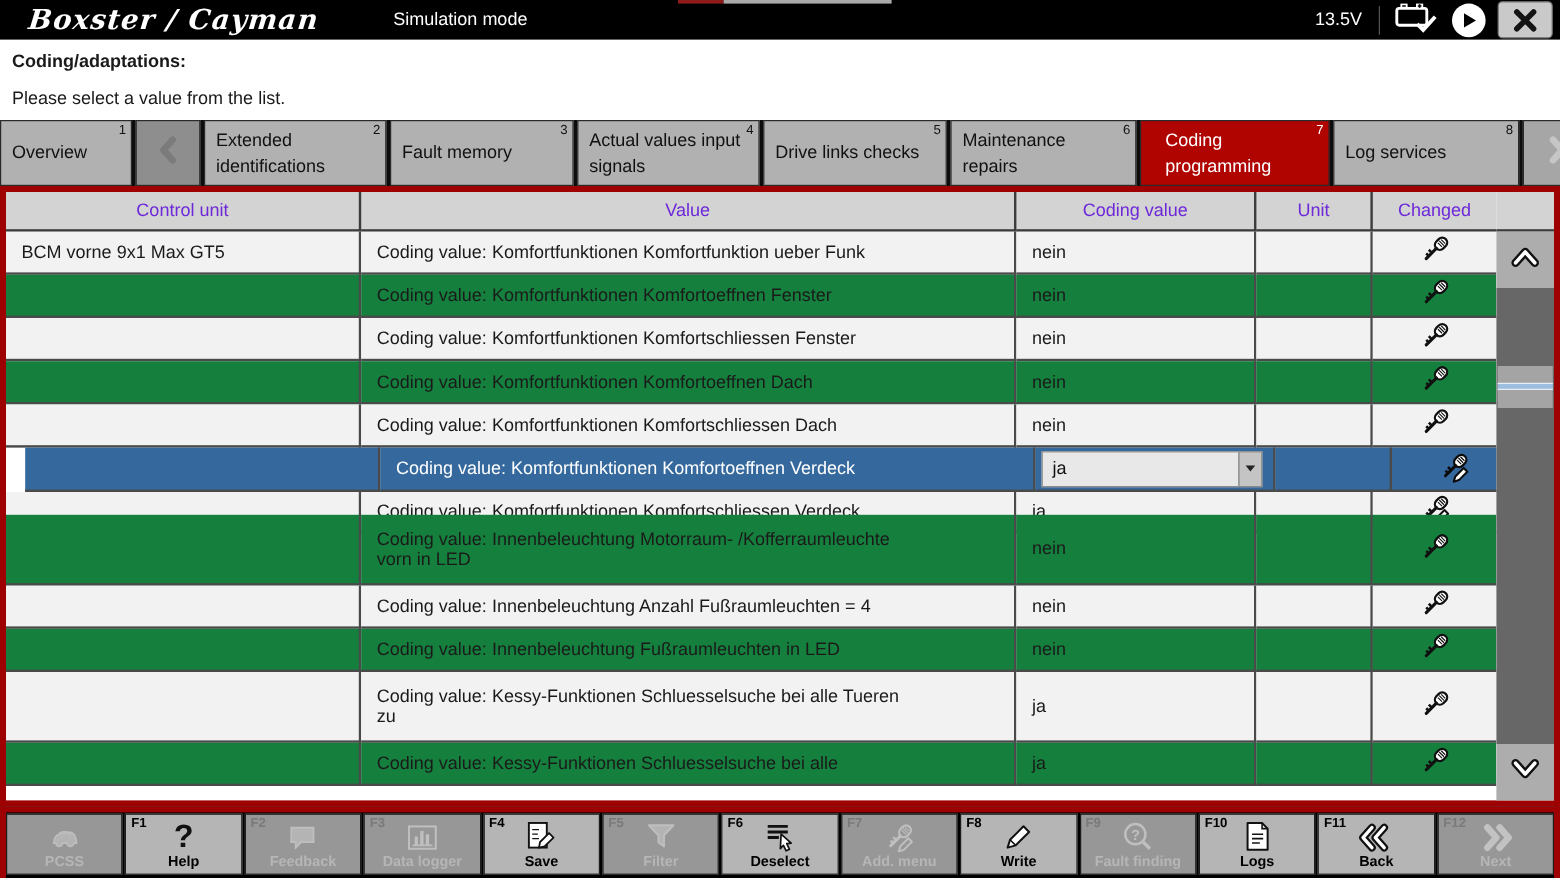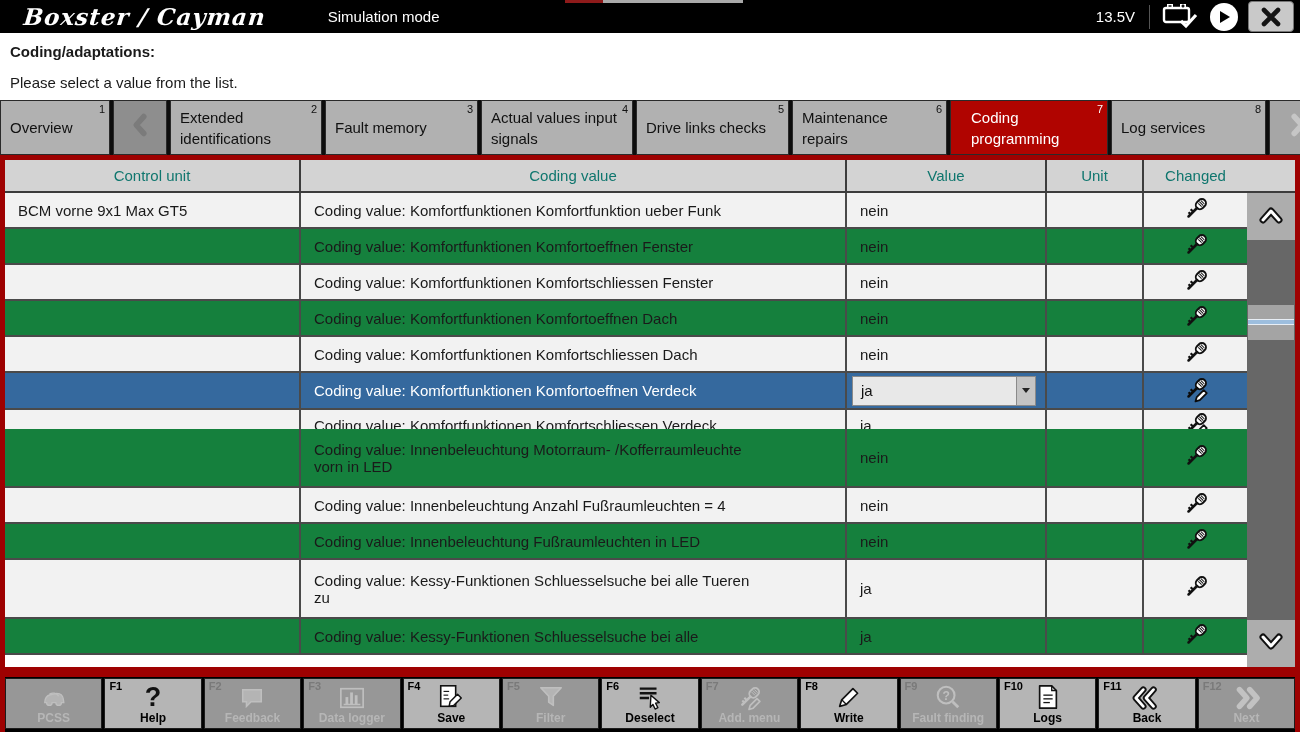--- a/index.html
+++ b/index.html
@@ -34,21 +34,21 @@
   .tab.active{background:#b00400;color:#fff;padding-left:20px;}
   .tab.nav{justify-content:center;padding:0;}
   .tab.nav-back{background:#8e8e8e;}
   .tab.nav-next{background:#a6a6a6;}
   
   .content{position:absolute;top:155px;left:0;width:1300px;height:517px;box-sizing:border-box;
            border:5px solid #9e0101;background:#fff;display:flex;}
   .tablewrap{width:1242px;display:flex;flex-direction:column;}
   .thead,.trow{display:grid;grid-template-columns:296px 546px 200px 97px 103px;}
   .thead{height:33px;background:#d3d3d3;}
-  .thead .hcell{display:flex;align-items:center;justify-content:center;font-size:15px;color:#0f766e;
+  .thead .hcell{display:flex;align-items:center;justify-content:center;font-size:15px;color:#6d28d9;
                 border-right:2px solid #3c3c3c;border-bottom:2px solid #3c3c3c;box-sizing:border-box;}
   .rows{height:474px;overflow:hidden;}
   .trow{box-sizing:border-box;cursor:pointer;}
   .trow .cell{border-right:2px solid #4a4a4a;border-bottom:2px solid #4a4a4a;box-sizing:border-box;
               display:flex;align-items:center;font-size:15px;padding-left:13px;white-space:pre-line;}
   .trow .cell.center{justify-content:center;padding-left:0;}
   .trow.odd .cell{background:#f2f2f2;}
   .trow.even .cell{background:#15803d;}
   .trow.selected .cell{background:#35699e;color:#fff;}
   
@@ -168,22 +168,22 @@
         <span><svg width="30" height="30" viewBox="0 0 32 30">
             <path d="M12 6 L20 15 L12 24" fill="none" stroke="#c6c6c6" stroke-width="6" stroke-linejoin="round" stroke-linecap="round"></path>
           </svg></span>
       </div>
     </nav>
 
   <main class="content">
     <div class="tablewrap">
       <div class="thead">
         <div class="hcell">Control unit</div>
+        <div class="hcell">Value</div>
         <div class="hcell">Coding value</div>
-        <div class="hcell">Value</div>
         <div class="hcell">Unit</div>
         <div class="hcell" style="border-right:none;">Changed</div>
       </div>
       <div class="rows" id="rows">
           <div class="trow odd" style="height: 36px;">
             <div class="cell">BCM vorne 9x1 Max GT5</div>
             <div class="cell">Coding value: Komfortfunktionen Komfortfunktion ueber Funk</div>
             <div class="cell">nein</div>
             <div class="cell"></div>
             <div class="cell center" style="border-right:none;"><span><svg width="28" height="28" viewBox="0 0 26 26">
@@ -254,21 +254,21 @@
                   <g transform="rotate(45 13 13)">
                     <rect x="9.2" y="1.5" width="7.6" height="10.2" rx="3.8" fill="#fff" stroke="#111" stroke-width="1.8"></rect>
                     <line x1="10.8" y1="4.2" x2="15.2" y2="4.2" stroke="#111" stroke-width="0.9"></line>
                     <line x1="10.4" y1="6" x2="15.6" y2="6" stroke="#111" stroke-width="0.9"></line>
                     <line x1="10.8" y1="7.8" x2="15.2" y2="7.8" stroke="#111" stroke-width="0.9"></line>
                     <path d="M13 11.7 L13 22.8" stroke="#111" stroke-width="2.4" stroke-linecap="round"></path>
                     <path d="M13 16.6 L9.6 16.6 M13 20 L10.2 20" stroke="#111" stroke-width="2"></path>
                   </g>
                 </svg></span></div>
           </div>
-          <div class="trow even selected" style="height: 37px;">
+          <div class="trow even selected" style="height: 37px; padding-left: 16px;">
             <div class="cell"></div>
             <div class="cell">Coding value: Komfortfunktionen Komfortoeffnen Verdeck</div>
             <div class="cell" style="padding-left:5px;"><div class="combo"><div class="combo-text">ja</div><div class="combo-btn"><span class="tri"></span></div></div></div>
             <div class="cell"></div>
             <div class="cell center" style="border-right:none;"><span><svg width="28" height="28" viewBox="0 0 26 26">
                   <g transform="rotate(45 13 13)">
                     <rect x="9.2" y="1.5" width="7.6" height="10.2" rx="3.8" fill="#fff" stroke="#0c0c0c" stroke-width="1.8"></rect>
                     <line x1="10.8" y1="4.2" x2="15.2" y2="4.2" stroke="#0c0c0c" stroke-width="0.9"></line>
                     <line x1="10.4" y1="6" x2="15.6" y2="6" stroke="#0c0c0c" stroke-width="0.9"></line>
                     <line x1="10.8" y1="7.8" x2="15.2" y2="7.8" stroke="#0c0c0c" stroke-width="0.9"></line>

